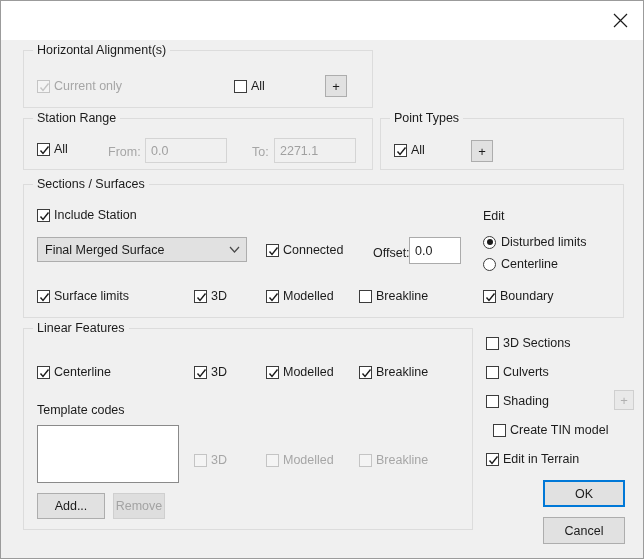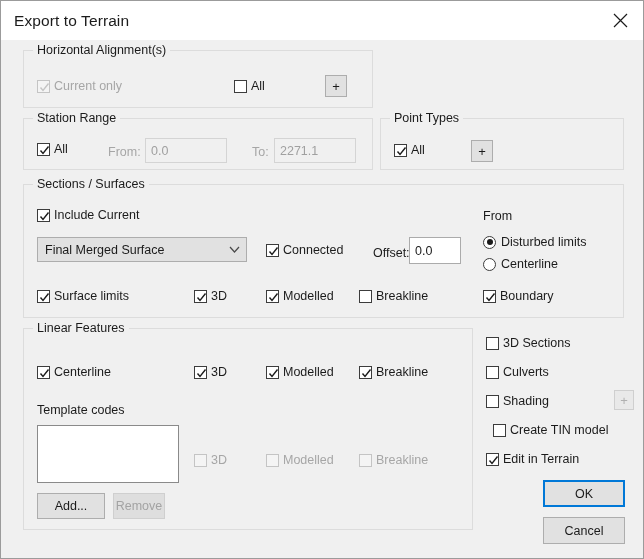--- a/index.html
+++ b/index.html
@@ -155,21 +155,20 @@
   }
   .btn.disabled{color:#a3a3a3;border-color:#cfcfcf;background:#dedede;}
   .btn.default{border:2px solid #0078d7;background:#e1e1e1;}
 </style>
 </head>
 <body>
 
 <div class="dialog">
 
   <div class="titlebar">
-    <div class="title">Export to Terrain</div>
     <div class="close-btn">
       <span>
         <svg width="15" height="15" viewBox="0 0 15 15">
           <path d="M1,1 L14,14 M14,1 L1,14" stroke="#1b1b1b" stroke-width="1.2" fill="none"></path>
         </svg>
       </span>
     </div>
   </div>
 
   <div class="body">
@@ -234,21 +233,21 @@
 
     <div class="group" style="left:22px;top:144px;width:601px;height:134px;">
       <span class="legend">Sections / Surfaces</span>
 
       <div class="cb" style="left:13px;top:23px;">
         <span class="box">
           <svg width="11" height="11" viewBox="0 0 11 11">
               <path d="M1.5,5.5 L4,8.5 L9.5,1.5" stroke="#1b1b1b" stroke-width="1.4" fill="none"></path>
             </svg>
         </span>
-        <span class="lbl">Include Current</span>
+        <span class="lbl">Include Station</span>
       </div>
 
       <div class="combo" style="left:13px;top:52px;width:210px;height:25px;">
         <span class="txt">Final Merged Surface</span>
         <span class="arrow">
           <svg width="11" height="7" viewBox="0 0 11 7">
               <path d="M1,1 L5.5,6 L10,1" stroke="#4a4a4a" stroke-width="1.2" fill="none"></path>
             </svg>
         </span>
       </div>
@@ -258,21 +257,21 @@
           <svg width="11" height="11" viewBox="0 0 11 11">
               <path d="M1.5,5.5 L4,8.5 L9.5,1.5" stroke="#1b1b1b" stroke-width="1.4" fill="none"></path>
             </svg>
         </span>
         <span class="lbl">Connected</span>
       </div>
 
       <span class="lab" style="left:349px;top:61px;">Offset:</span>
       <div class="tin" style="left:385px;top:52px;width:52px;height:27px;">0.0</div>
 
-      <span class="lab" style="left:459px;top:24px;">From</span>
+      <span class="lab" style="left:459px;top:24px;">Edit</span>
 
       <div class="rb on" style="left:459px;top:50px;">
         <span class="circ"></span>
         <span class="lbl">Disturbed limits</span>
       </div>
       <div class="rb" style="left:459px;top:72px;">
         <span class="circ"></span>
         <span class="lbl">Centerline</span>
       </div>
 

